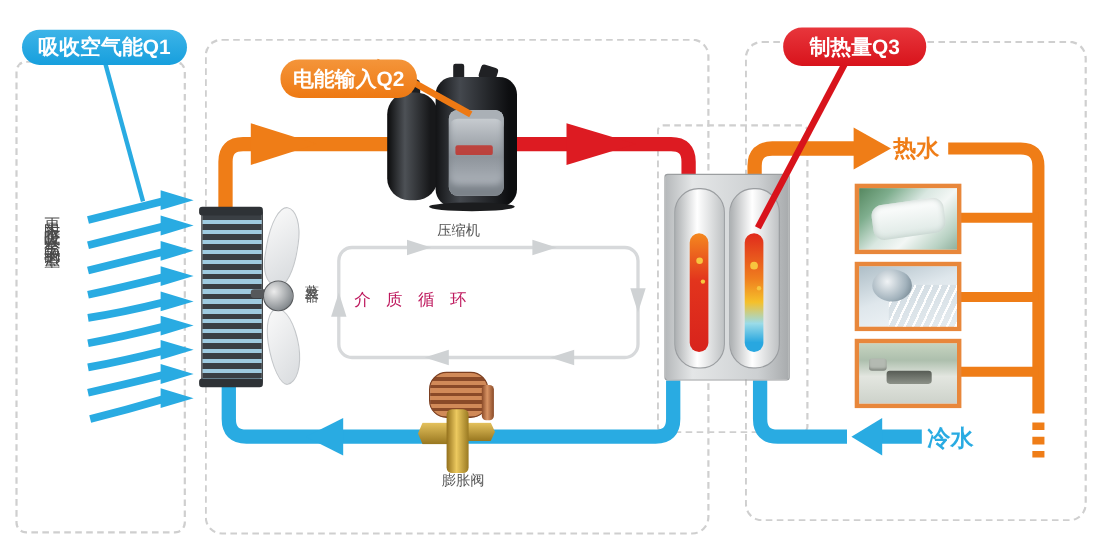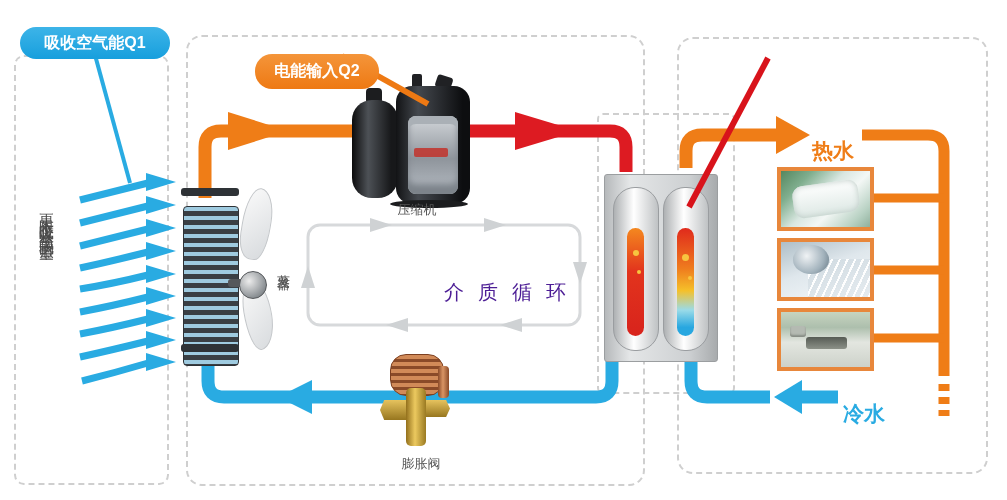--- a/index.html
+++ b/index.html
@@ -1,23 +1,23 @@
 <!DOCTYPE html>
 <html><head>
 <meta charset="utf-8">
 <style>
   html,body{margin:0;padding:0;background:#fff;}
   body{font-family:"Liberation Sans","DejaVu Sans",sans-serif;}
   #stage{position:relative;width:1007px;height:500px;background:#fff;overflow:hidden;}
-  .abs{position:absolute;margin-top:16px;}
+  .abs{position:absolute;}
   
   .dashed-box{position:absolute;border:2px dashed #cfcfcf;background:transparent;}
   
   .pill{position:absolute;display:flex;align-items:center;justify-content:center;
-        color:#fff;font-weight:bold;font-size:16px;border-radius:17px;z-index:6;}
+        color:#fff;font-weight:bold;font-size:19px;border-radius:17px;z-index:6;}
   .pill-cyan{background:linear-gradient(180deg,#3db4e8,#179fdd);}
   .pill-orange{background:linear-gradient(180deg,#f4953a,#ee7913);margin-top:31px;}
   .pill-red{background:linear-gradient(180deg,#e8363c,#d8131b);}
   
   svg.layer{position:absolute;left:0;top:0;width:1007px;height:500px;pointer-events:none;}
   #pipes{z-index:1;} #callouts{z-index:5;}
   
   .vnote{writing-mode:vertical-rl;text-orientation:upright;font-size:15px;color:#4a4a4a;
          letter-spacing:3px;line-height:1.1;z-index:2;}
   .vlabel{writing-mode:vertical-rl;text-orientation:upright;font-size:13px;color:#555;
@@ -86,21 +86,21 @@
      background:repeating-linear-gradient(115deg,rgba(255,255,255,.95) 0 2px,rgba(180,195,205,.25) 2px 7px);}
   .photo-faucet{top:308px;height:63px;
      background:linear-gradient(180deg,#c7d4c0 0%,#adbfad 28%,#e3e6e0 55%,#cdd2ca 100%);}
   .sink-slot{position:absolute;left:28%;top:46%;width:46%;height:22%;border-radius:3px;
      background:linear-gradient(180deg,#565b54,#8c9188);}
   .tap{position:absolute;left:10%;top:26%;width:18%;height:20%;border-radius:3px;background:#b4bab2;box-shadow:inset 0 -2px 2px #878d85;}
   
   .hotword{left:812px;top:121px;font-size:21px;font-weight:bold;color:#ef7d17;z-index:3;}
   .coldword{left:843px;top:384px;font-size:21px;font-weight:bold;color:#29abe2;z-index:3;}
   
-  .cycletext{left:308px;top:263px;width:272px;text-align:right;font-size:20px;color:#4c1d95;
+  .cycletext{left:308px;top:263px;width:272px;text-align:left;font-size:15px;color:#be185d;
              letter-spacing:14px;text-indent:14px;z-index:2;}
 </style>
 </head>
 <body>
 
 <div id="stage">
 
   <div class="dashed-box" style="left:14px;top:55px;width:151px;height:426px;border-radius:10px;"></div>
   <div class="dashed-box" style="left:186px;top:35px;width:455px;height:447px;border-radius:16px;"></div>
   <div class="dashed-box" style="left:597px;top:113px;width:134px;height:277px;border-radius:6px;"></div>
@@ -186,21 +186,21 @@
   </div>
   <div class="complabel" style="left:372px;top:201px;width:90px;">压缩机</div>
 
   <div class="abs valve">
     <div class="vcoil"></div>
     <div class="cap"></div>
     <div class="portL"></div>
     <div class="portR"></div>
     <div class="vbody"></div>
   </div>
-  <div class="complabel" style="left:381px;top:455px;width:80px;">膨胀阀</div>
+  <div class="complabel" style="left:381px;top:428px;width:80px;">膨胀阀</div>
 
   <div class="abs cycletext">介质循环</div>
 
   <div class="abs tank">
     <div class="cyl cyl-l">
       <div class="col col-l"></div>
       <div class="bubble" style="left:19px;top:62px;width:6px;height:6px;"></div>
       <div class="bubble" style="left:23px;top:82px;width:4px;height:4px;"></div>
     </div>
     <div class="cyl cyl-r">
@@ -230,14 +230,17 @@
     <path d="M342 56 L428 104" stroke="#ee7913" stroke-width="6" fill="none"></path>
     <path d="M768 58 L689 207" stroke="#d8131b" stroke-width="6" fill="none"></path>
   </svg>
 
   <div class="pill pill-cyan" style="left:20px;top:27px;width:150px;height:32px;">
     <span>吸收空气能Q1</span>
   </div>
   <div class="pill pill-orange" style="left:255px;top:23px;width:124px;height:35px;">
     <span>电能输入Q2</span>
   </div>
+  <div class="pill pill-red" style="left:712px;top:25px;width:130px;height:35px;">
+    <span>制热量Q3</span>
+  </div>
 
 </div>
 
 </body></html>

